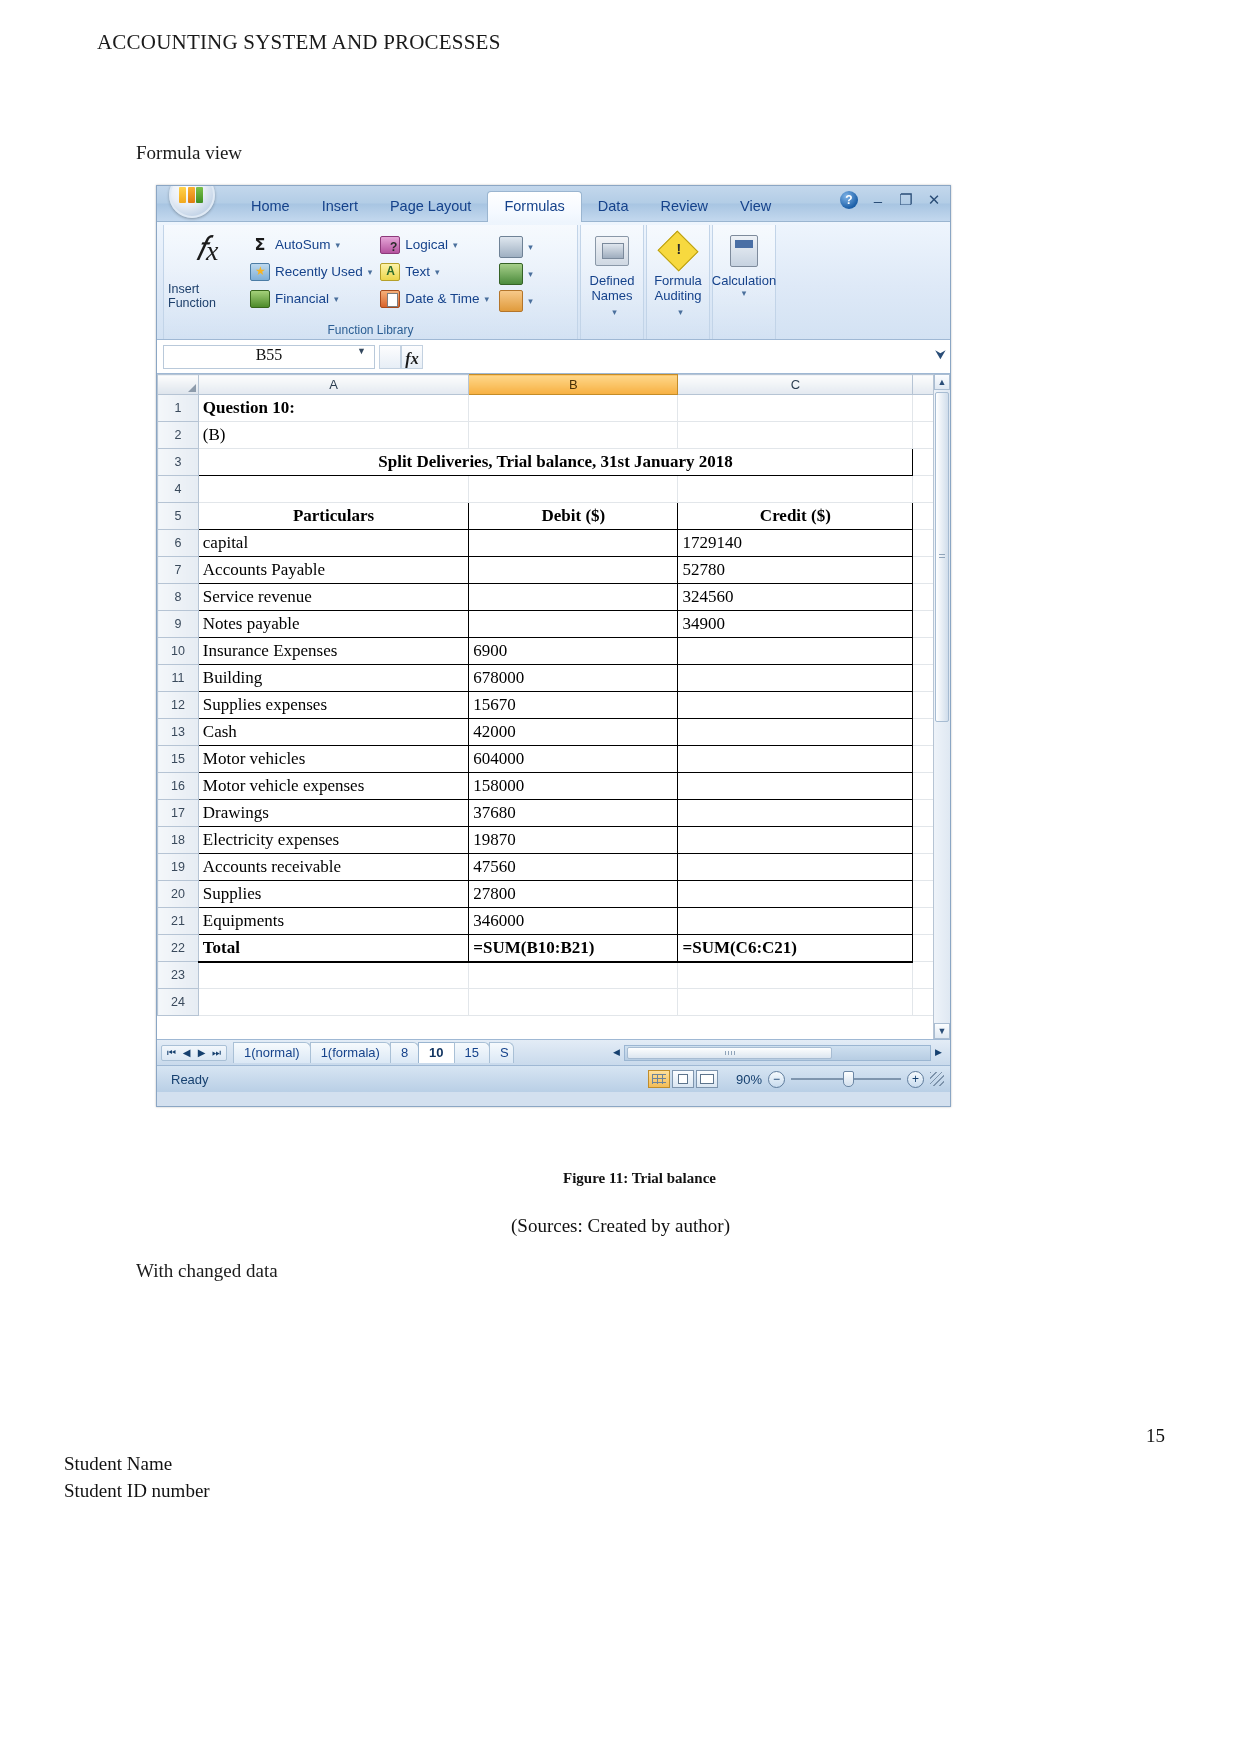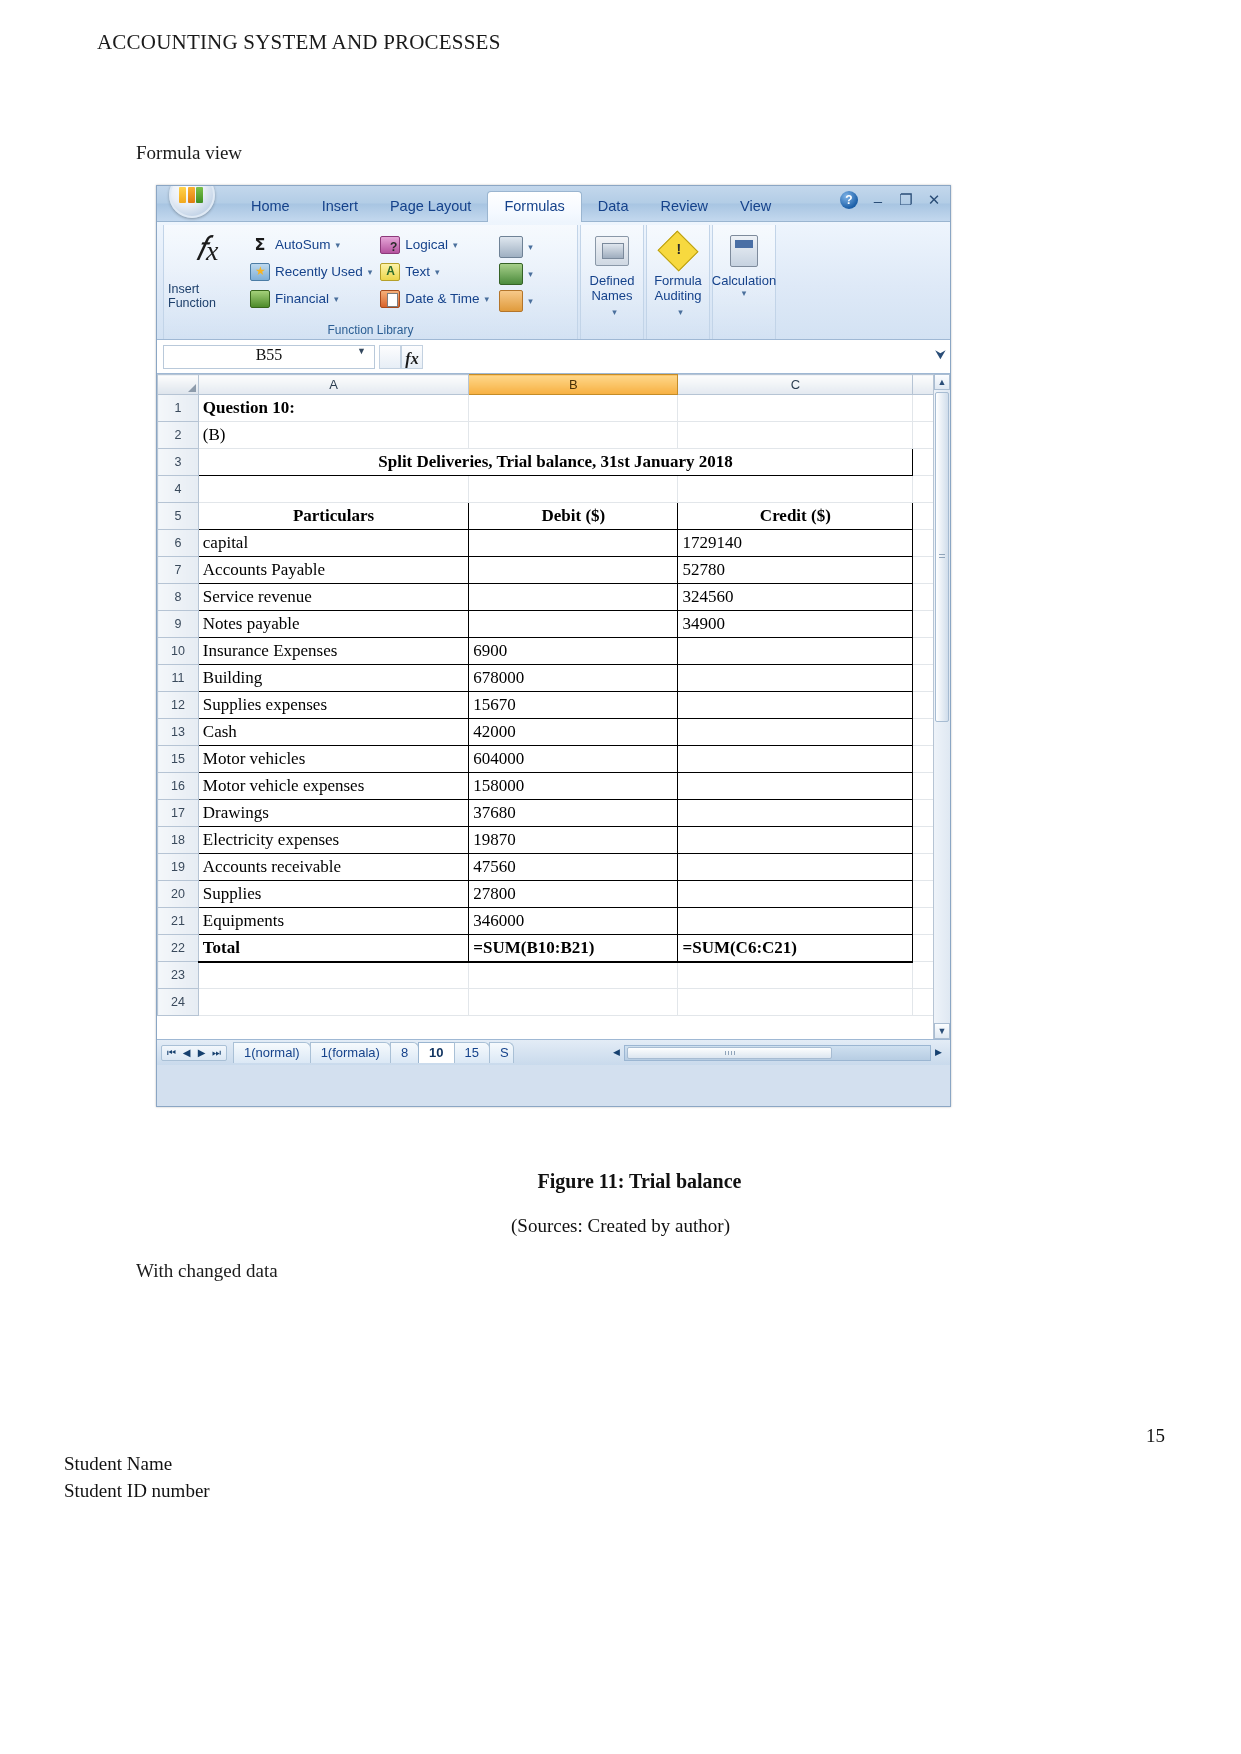--- a/index.html
+++ b/index.html
@@ -31,21 +31,21 @@
     left: 136px;
     font-size: 19px;
     color: #1a1a1a;
   }
   .figure-caption {
     position: absolute;
     top: 1170px;
     left: 0;
     width: 1241px;
     text-align: center;
-    font-size: 20px;
+    font-size: 15px;
     font-weight: bold;
     color: #111;
     padding-left: 38px;
   }
   .figure-source {
     position: absolute;
     top: 1215px;
     left: 0;
     width: 1241px;
     text-align: center;
@@ -868,20 +868,37 @@
       <div class="hs-arrow">◀</div>
       <div class="hs-track">
         <div class="hs-thumb">
             <div class="hs-grip"></div>
           </div>
       </div>
       <div class="hs-arrow">▶</div>
     </div>
   </div>
 
+  <div class="statusbar">
+    <div class="st-ready">Ready</div>
+    <div class="st-right">
+      <div class="viewbtns">
+        <div class="vbtn vb1 active"></div>
+        <div class="vbtn vb2"></div>
+        <div class="vbtn vb3"></div>
+      </div>
+      <div class="zoom-pct">90%</div>
+      <div class="zoom-minus">−</div>
+      <div class="zoom-track">
+        <div class="zoom-thumb"></div>
+      </div>
+      <div class="zoom-plus">+</div>
+      <div class="grip-dots"></div>
+    </div>
+  </div>
 
 </div>
 
 <div class="figure-caption">Figure 11: Trial balance</div>
 <div class="figure-source">(Sources: Created by author)</div>
 <div class="label-changed-data">With changed data</div>
 <div class="page-number">15</div>
 <div class="footer-block">
   <div>Student Name</div>
   <div>Student ID number</div>

